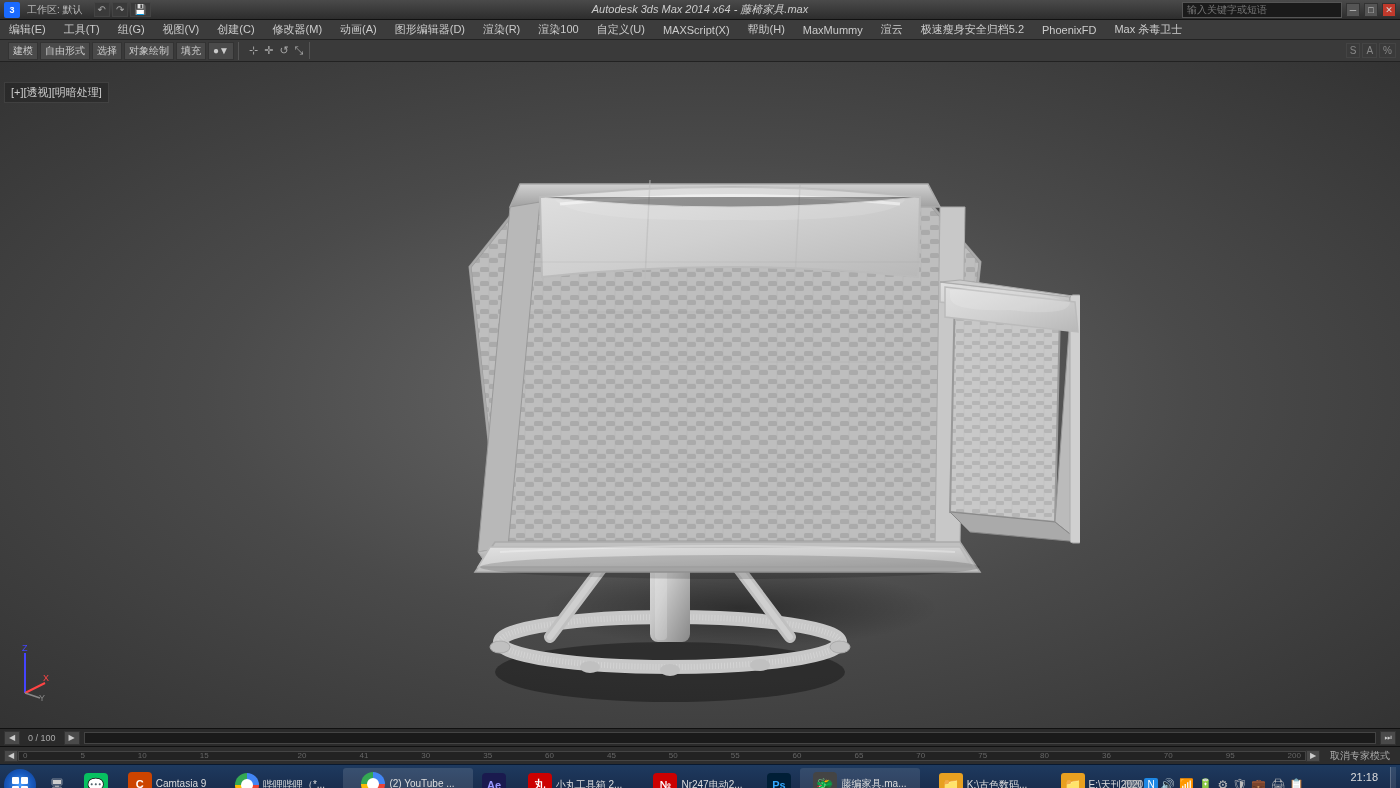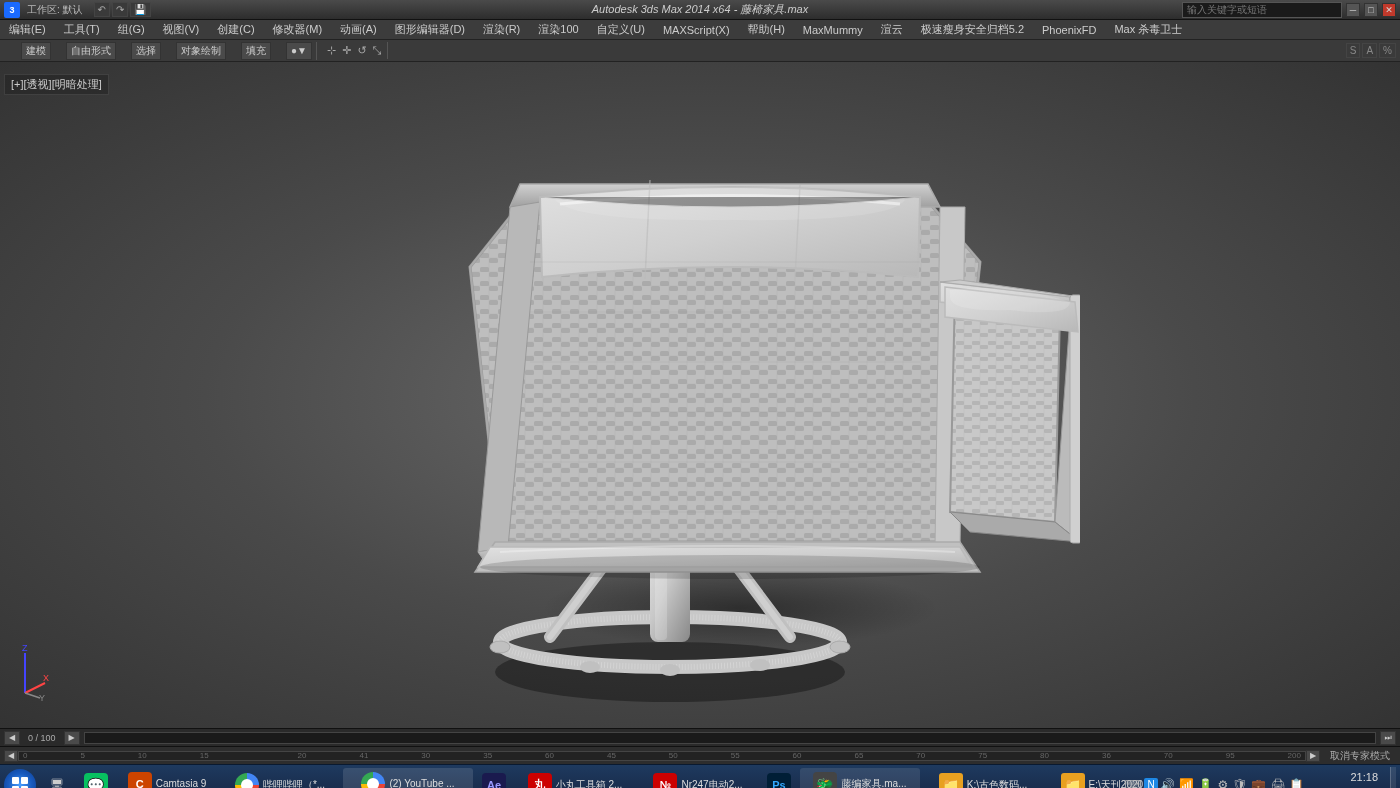--- a/index.html
+++ b/index.html
@@ -92,21 +92,20 @@
       height: 18px;
       padding: 0 4px;
       background: #4a4a4a;
       border: 1px solid #333;
       color: #ccc;
       font-size: 10px;
       cursor: pointer;
       display: flex;
       align-items: center;
       gap: 2px;
-      margin-left: 13px;
     }
 
     
     #viewport-container {
       position: relative;
       width: 1400px;
       height: 666px;
       background: #555;
       overflow: hidden;
     }
@@ -331,21 +330,21 @@
   <div style="display:flex;gap:2px;align-items:center;">
     <span style="font-size:10px;color:#888;cursor:pointer;border:1px solid #444;padding:1px 3px;">S</span>
     <span style="font-size:10px;color:#888;cursor:pointer;border:1px solid #444;padding:1px 3px;">A</span>
     <span style="font-size:10px;color:#888;cursor:pointer;border:1px solid #444;padding:1px 3px;">%</span>
   </div>
 </div>
 
 <div id="viewport-container">
   <div id="viewport-3d">
 
-    <div class="vp-corner" style="left:4px;top:12px;font-size:11px;color:#ccc;background:rgba(0,0,0,0.2);padding:2px 6px;border:1px solid rgba(255,255,255,0.1);">[+][透视][明暗处理]</div>
+    <div class="vp-corner" style="left:4px;top:20px;font-size:11px;color:#ccc;background:rgba(0,0,0,0.2);padding:2px 6px;border:1px solid rgba(255,255,255,0.1);">[+][透视][明暗处理]</div>
 
     <div class="floor-shadow"></div>
 
     <div id="chair-svg">
       <svg width="780" height="600" viewBox="0 0 780 600" xmlns="http://www.w3.org/2000/svg">
         <defs>
 
           <pattern id="wicker" x="0" y="0" width="16" height="12" patternUnits="userSpaceOnUse">
             <rect width="16" height="12" fill="#c8c8c8"></rect>
 

